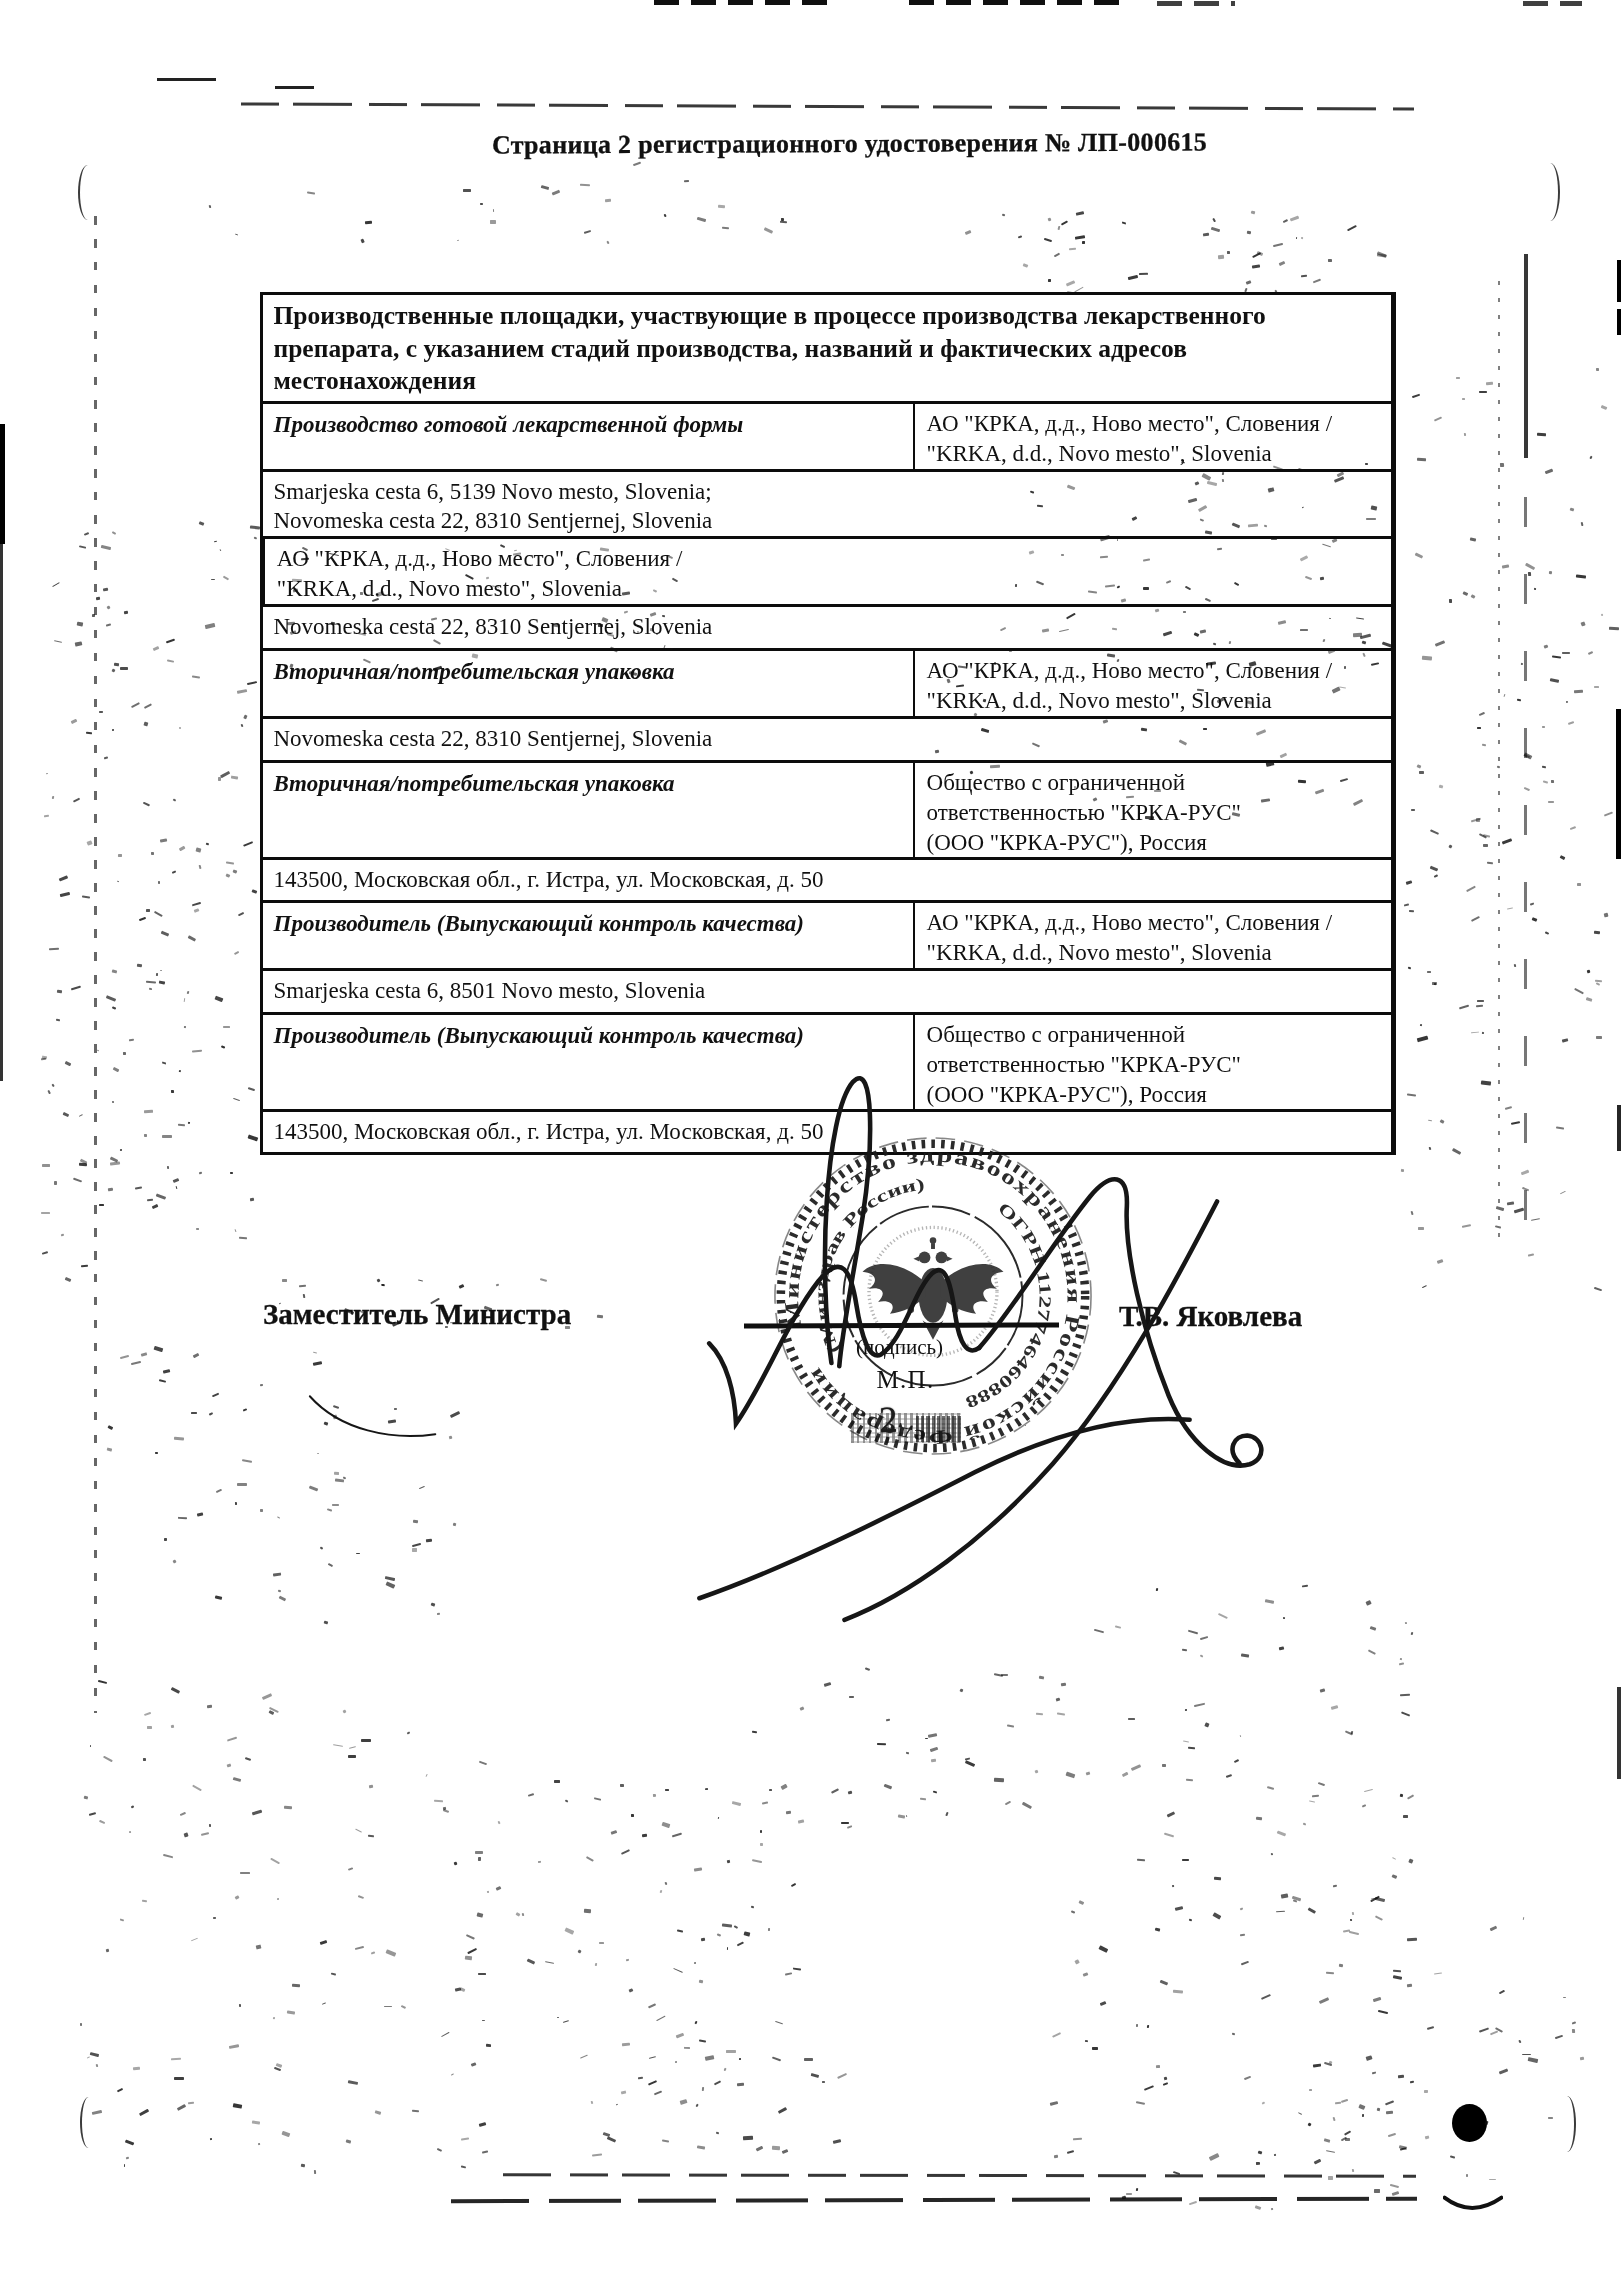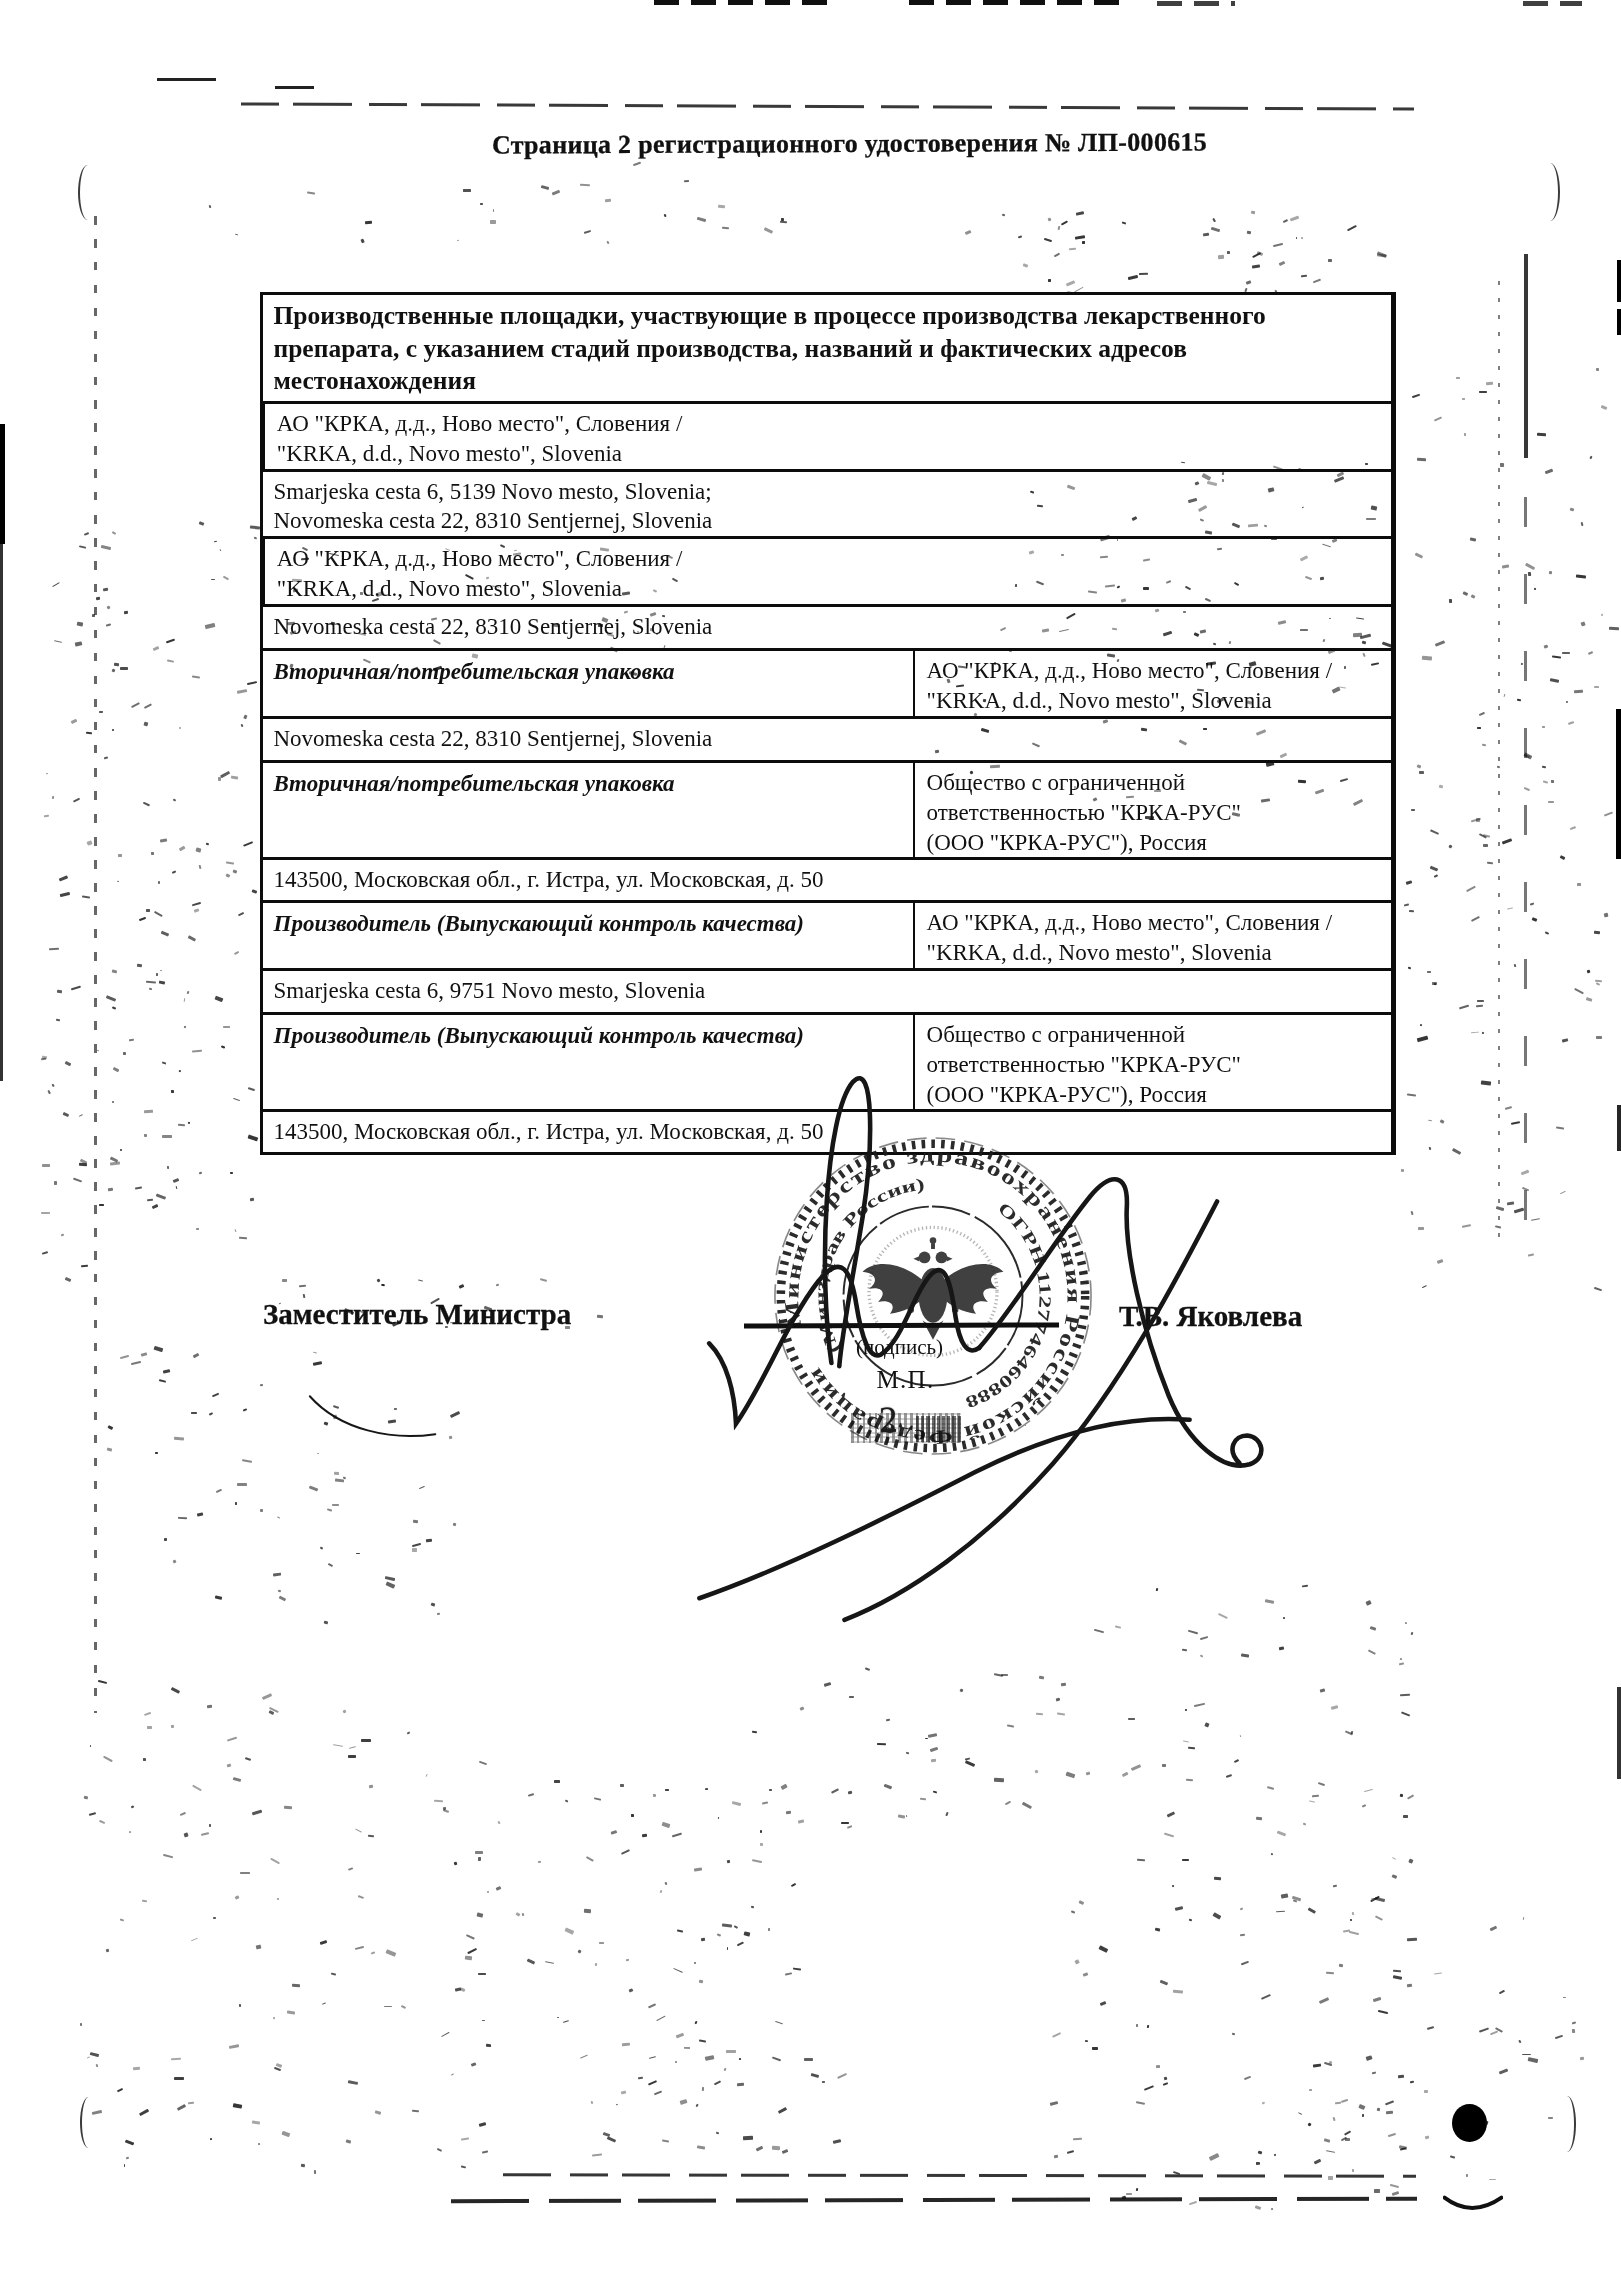--- a/index.html
+++ b/index.html
@@ -105,20 +105,21 @@
   <div class="noise" style="left:1616px;top:709px;width:5.2px;height:150px;background:#000"></div>
   <div class="noise" style="left:1617px;top:1105px;width:4.6px;height:46px;background:#000;opacity:.85"></div>
   <div class="noise" style="left:1617px;top:1687px;width:4.6px;height:92px;background:#000;opacity:.8"></div>
 
   <div class="reg-table">
     <div class="trow r-header cell h0">Производственные площадки, участвующие в процессе производства лекарственного
 препарата, с указанием стадий производства, названий и фактических адресов
 местонахождения</div>
 
     <div class="trow r-pair h1">
+      <div class="stage cell">Производство готовой лекарственной формы</div>
       <div class="manu cell">АО "КРКА, д.д., Ново место", Словения /
 "KRKA, d.d., Novo mesto",  Slovenia</div>
     </div>
     <div class="trow r-addr cell h2">Smarjeska cesta 6, 5139 Novo mesto, Slovenia;
 Novomeska cesta 22, 8310 Sentjernej, Slovenia</div>
 
     <div class="trow r-pair h3">
       <div class="manu cell">АО "КРКА, д.д., Ново место", Словения /
 "KRKA, d.d., Novo mesto",  Slovenia</div>
     </div>
@@ -137,21 +138,21 @@
 ответственностью "КРКА-РУС"
 (ООО "КРКА-РУС"), Россия</div>
     </div>
     <div class="trow r-addr cell h8">143500, Московская обл., г. Истра, ул. Московская, д. 50</div>
 
     <div class="trow r-pair h9">
       <div class="stage cell">Производитель (Выпускающий контроль качества)</div>
       <div class="manu cell">АО "КРКА, д.д., Ново место", Словения /
 "KRKA, d.d., Novo mesto",  Slovenia</div>
     </div>
-    <div class="trow r-addr cell h10">Smarjeska cesta 6, 9751 Novo mesto, Slovenia</div>
+    <div class="trow r-addr cell h10">Smarjeska cesta 6, 8501 Novo mesto, Slovenia</div>
 
     <div class="trow r-pair h11">
       <div class="stage cell">Производитель (Выпускающий контроль качества)</div>
       <div class="manu cell">Общество с ограниченной
 ответственностью "КРКА-РУС"
 (ООО "КРКА-РУС"), Россия</div>
     </div>
     <div class="trow r-addr cell h12">143500, Московская обл., г. Истра, ул. Московская, д. 50</div>
   </div>
 

